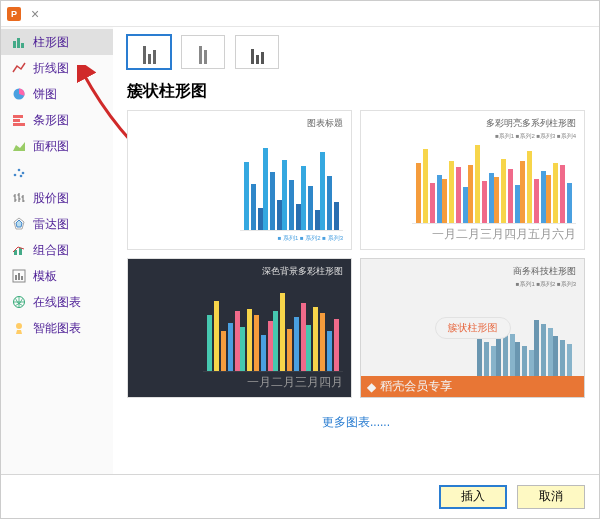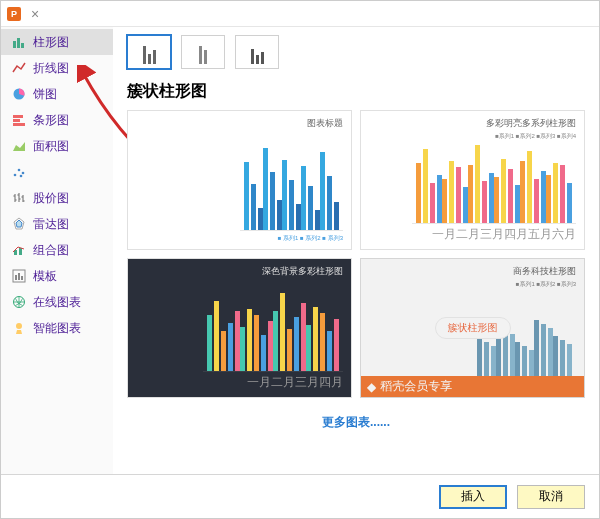--- a/index.html
+++ b/index.html
@@ -207,21 +207,20 @@
       align-items: center;
     }
     .vip-bar .diamond {
       margin-right: 4px;
     }
     .more-link {
       text-align: center;
       color: #2a7dd1;
       margin: 16px 0 10px 0;
       cursor: pointer;
-      font-weight: bold;
     }
     
     .arrow {
       position: absolute;
       top: 38px;
       left: 76px;
       width: 90px;
       height: 110px;
       pointer-events: none;
     }

